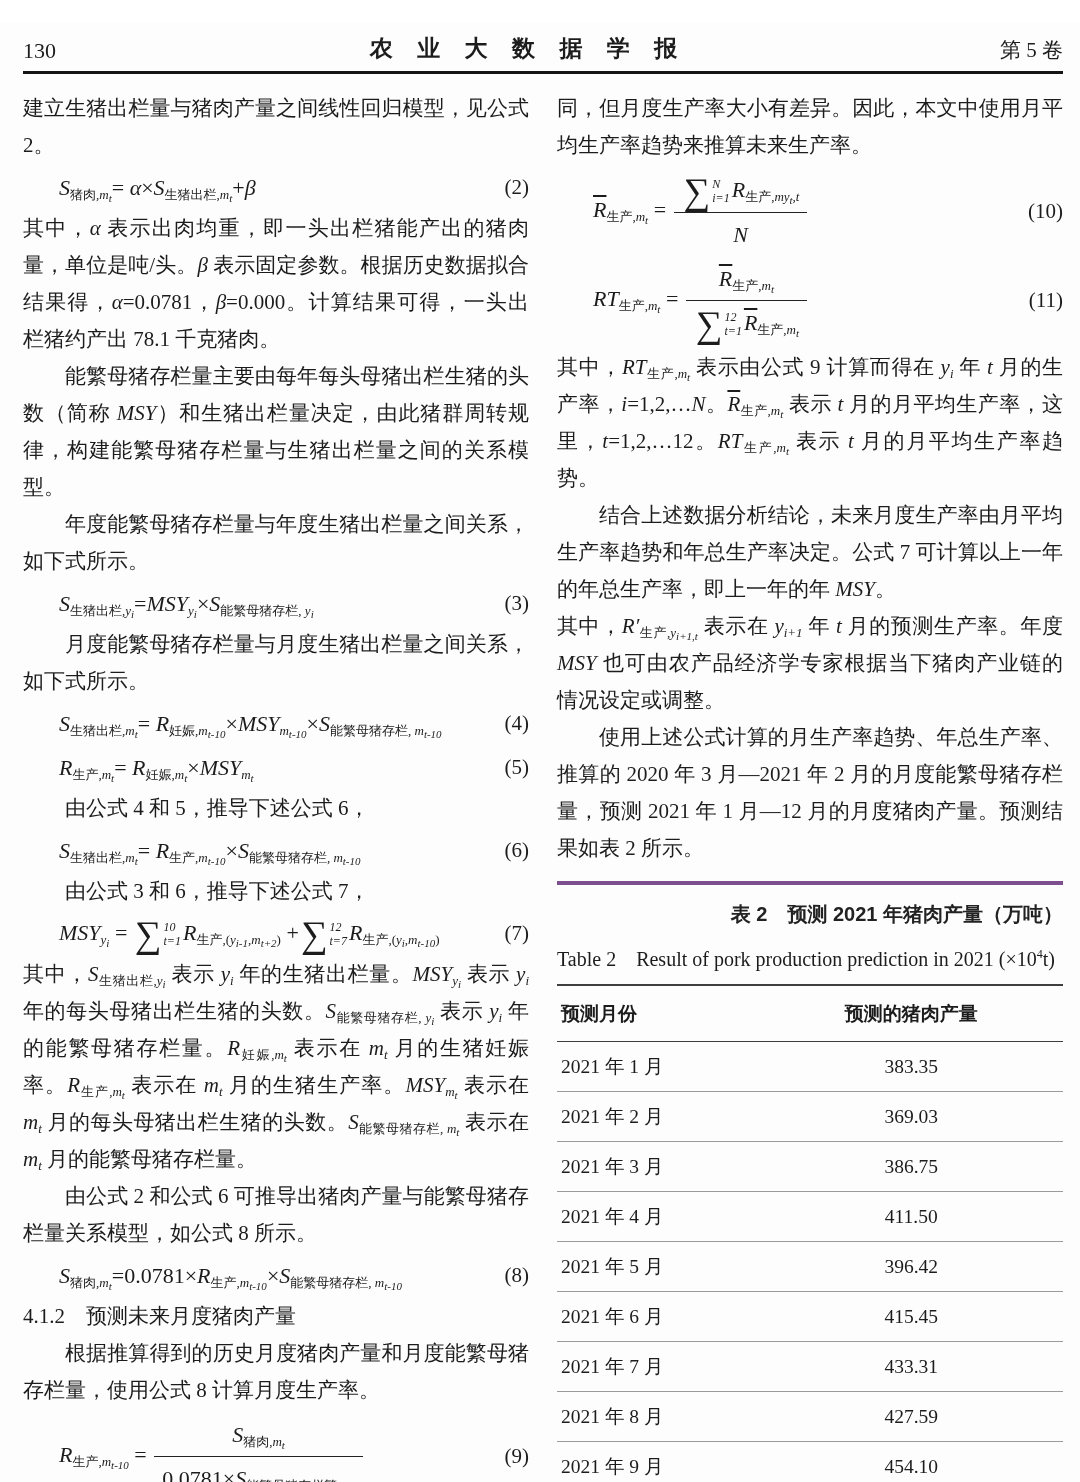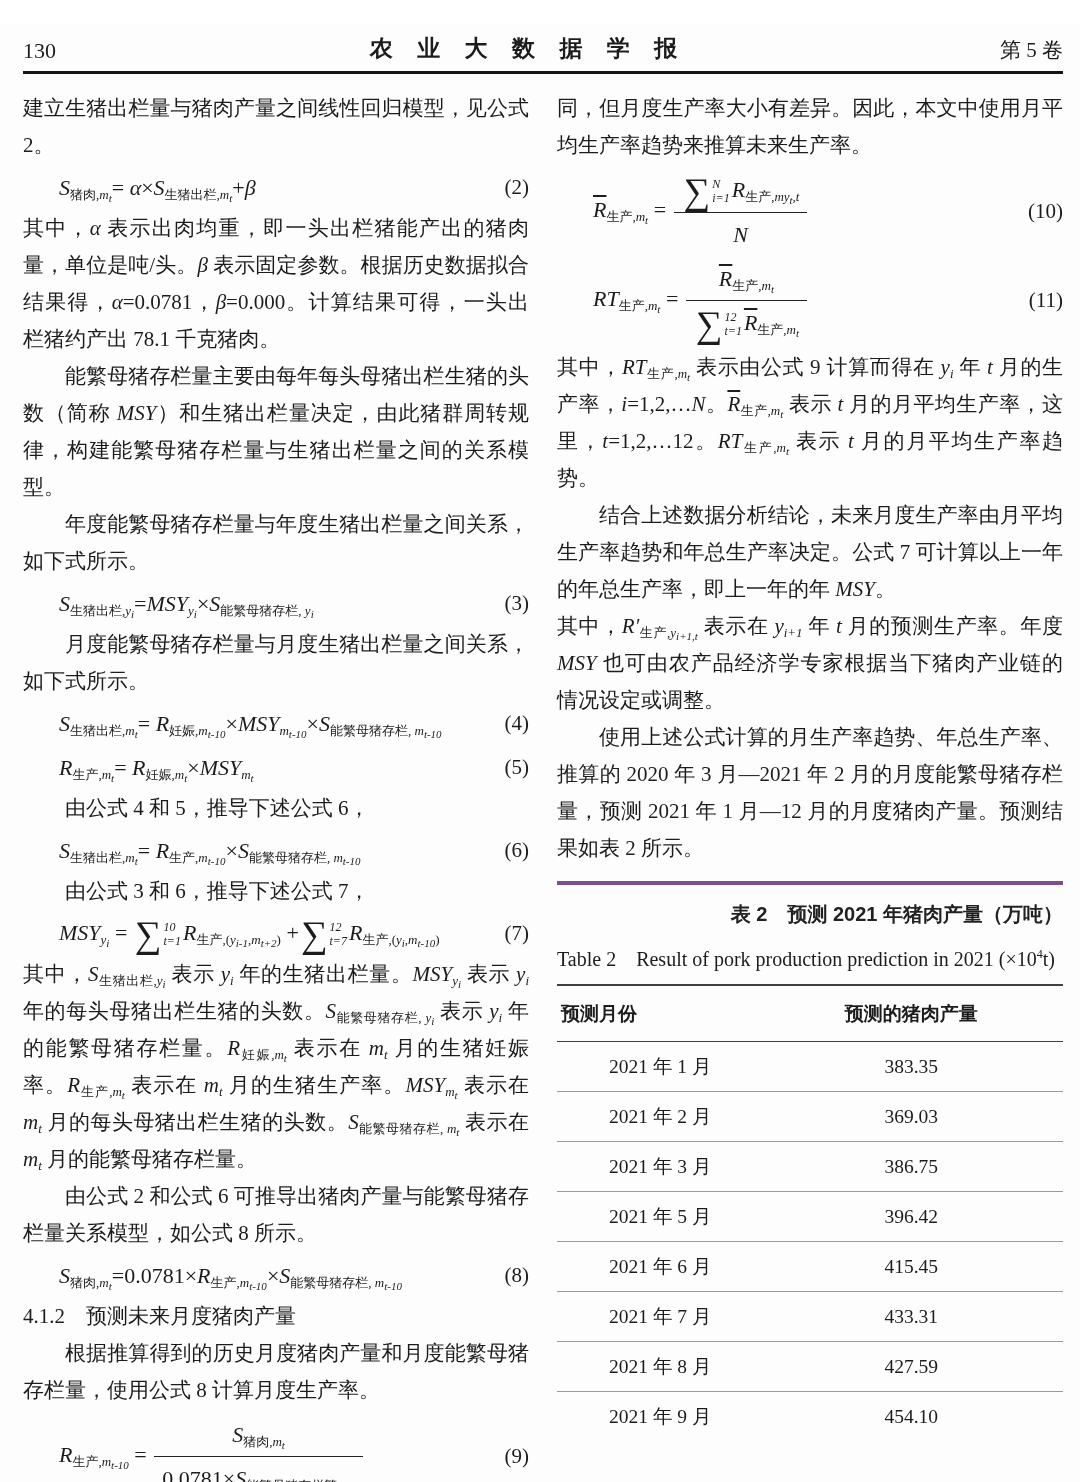--- a/index.html
+++ b/index.html
@@ -38,21 +38,21 @@
   .accent-bar{height:4px;}
   .tbl-title-cn{font-family:"Liberation Sans","DejaVu Sans",sans-serif;font-weight:bold;font-size:20px;margin:11px 0 3px;color:#222;text-align:right;}
   .tbl-title-en{font-size:20px;margin:0 0 7px;text-align:left;}
   .tbl-title-en sup{font-size:60%;}
   table{width:100%;border-collapse:collapse;}
   thead th{border-top:2px solid #3f3f3f;border-bottom:1.5px solid #3f3f3f;font-family:"Liberation Sans","DejaVu Sans",sans-serif;font-weight:bold;font-size:19px;padding:9px 0;}
   th.mon{text-align:left;padding-left:4px;width:40%;}
   th.val{text-align:center;width:60%;}
   tbody td{border-bottom:1px solid #9a9a9a;padding:6px 0;font-size:19.5px;}
   tbody tr:last-child td{border-bottom:none;padding-bottom:11px;}
-  td.mon{text-align:center;padding-left:4px;}
+  td.mon{text-align:left;padding-left:4px;}
   td.val{text-align:center;}
 </style>
 </head>
 <body>
 
 <div class="page">
 
   <div class="page-head">
     <span class="pnum">130</span>
     <span class="jtitle">农 业 大 数 据 学 报</span>
@@ -185,20 +185,24 @@
               </tr>
               <tr>
                 <td class="mon">2021 年 2 月</td>
                 <td class="val">369.03</td>
               </tr>
               <tr>
                 <td class="mon">2021 年 3 月</td>
                 <td class="val">386.75</td>
               </tr>
               <tr>
+                <td class="mon">2021 年 4 月</td>
+                <td class="val">411.50</td>
+              </tr>
+              <tr>
                 <td class="mon">2021 年 5 月</td>
                 <td class="val">396.42</td>
               </tr>
               <tr>
                 <td class="mon">2021 年 6 月</td>
                 <td class="val">415.45</td>
               </tr>
               <tr>
                 <td class="mon">2021 年 7 月</td>
                 <td class="val">433.31</td>

